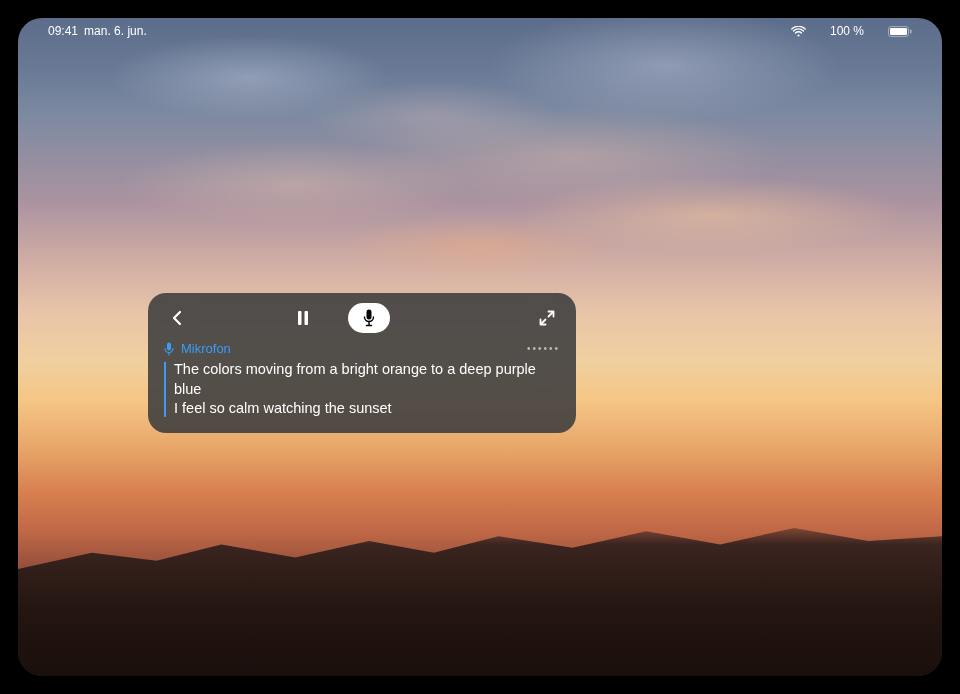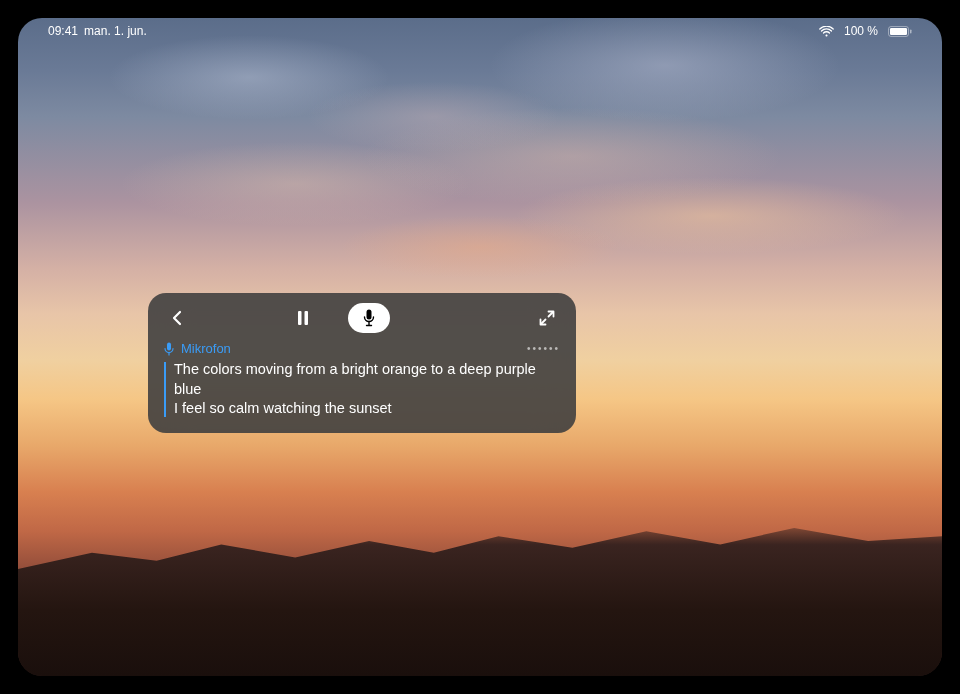--- a/index.html
+++ b/index.html
@@ -91,21 +91,21 @@
     }
     
     .status-left {
       display: flex;
       gap: 6px;
       align-items: center;
     }
     
     .status-right {
       display: flex;
-      gap: 10px;
+      gap: 24px;
       align-items: center;
     }
     
     .wifi-icon svg, .battery-icon svg {
       display: block;
     }
     
     
     .caption-panel {
       position: absolute;
@@ -206,21 +206,21 @@
 <body>
 
 <div class="device-frame">
   <div class="screen">
     <div class="clouds"></div>
     <div class="mountains"></div>
 
     <div class="status-bar">
       <div class="status-left">
         <span>09:41</span>
-        <span>man. 1. jun.</span>
+        <span>man. 6. jun.</span>
       </div>
       <div class="status-right">
         <span class="wifi-icon">
           <svg width="15" height="11" viewBox="0 0 15 11" fill="none">
             <path d="M7.5 10.5C8.05 10.5 8.5 10.05 8.5 9.5C8.5 8.95 8.05 8.5 7.5 8.5C6.95 8.5 6.5 8.95 6.5 9.5C6.5 10.05 6.95 10.5 7.5 10.5Z" fill="white"></path>
             <path d="M4.5 7C5.3 6.2 6.35 5.75 7.5 5.75C8.65 5.75 9.7 6.2 10.5 7" stroke="white" stroke-width="1.3" stroke-linecap="round"></path>
             <path d="M2.5 5C3.85 3.65 5.6 2.9 7.5 2.9C9.4 2.9 11.15 3.65 12.5 5" stroke="white" stroke-width="1.3" stroke-linecap="round"></path>
             <path d="M0.8 3C2.6 1.2 4.95 0.2 7.5 0.2C10.05 0.2 12.4 1.2 14.2 3" stroke="white" stroke-width="1.3" stroke-linecap="round"></path>
           </svg>
         </span>

